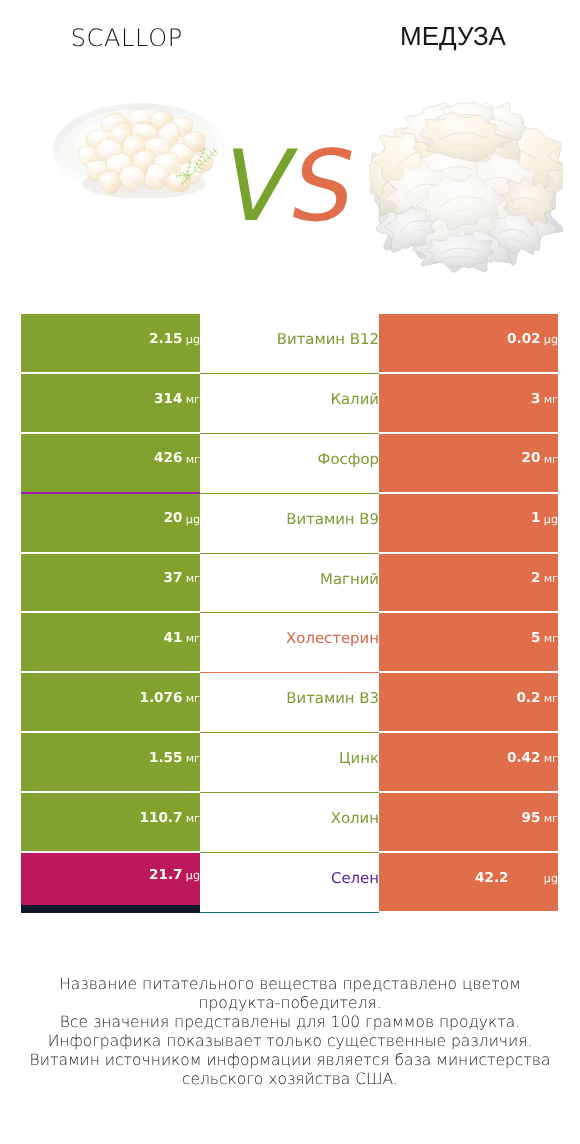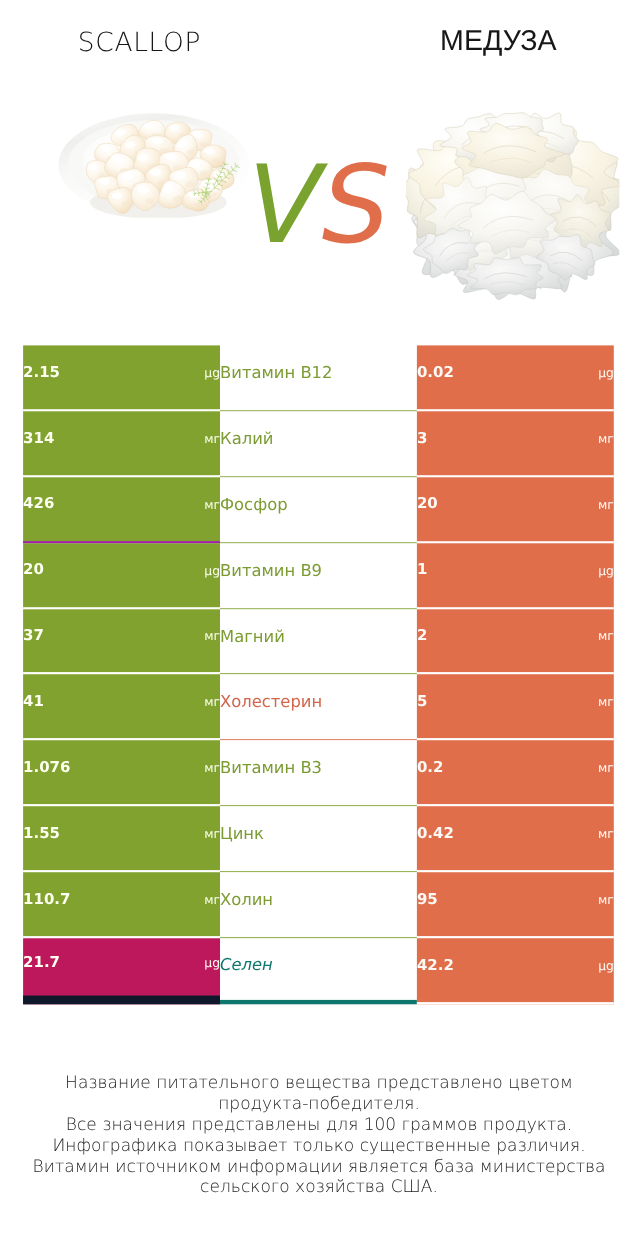--- a/index.html
+++ b/index.html
@@ -19,21 +19,21 @@
 
   
   .vs{position:absolute;left:0;top:138px;width:580px;text-align:center;font-family:"DejaVu Sans",sans-serif;font-size:98px;line-height:98px;font-weight:400;letter-spacing:0px;pointer-events:none;font-style:italic;}
   .vs span{display:inline-block;}
   .vs .v{color:#79a22e;}
   .vs .s{color:#e06e4b;}
 
   
   .table{position:absolute;left:21px;top:314px;width:537px;}
   .row{display:flex;width:537px;height:59.9px;}
-  .cell{display:flex;align-items:center;justify-content:space-between;box-sizing:border-box;line-height:1;}
+  .cell{display:flex;align-items:center;justify-content:flex-end;box-sizing:border-box;line-height:1;}
   .cell-l{width:179px;color:#fdfff0;font-weight:bold;font-size:13.6px;font-family:"DejaVu Sans",sans-serif;padding-bottom:7px;}
   .cell-m{width:179px;font-size:14.9px;background:#ffffff;font-family:"DejaVu Sans",sans-serif;padding-bottom:8px;}
   .cell-r{width:179px;color:#fffaf6;font-weight:bold;font-size:13.6px;font-family:"DejaVu Sans",sans-serif;padding-bottom:7px;}
   .unit{font-size:11.2px;font-weight:normal;margin-left:3.2px;}
 
   
   .footer{position:absolute;left:0;top:975px;width:580px;text-align:center;font-family:"DejaVu Sans",sans-serif;font-weight:200;font-size:15.5px;line-height:19px;color:#232326;}
   .footer div{white-space:nowrap;}
 </style>
 </head>
@@ -552,21 +552,21 @@
         </div>
       </div>
       <div class="row">
         <div class="cell cell-l" style="background:#81a22e;border-bottom:2px solid #fff;">
           <span>1.55</span>
           <span class="unit">мг</span>
         </div>
         <div class="cell cell-m" style="color:#7c9c33;border-bottom:1px solid #81a22e;">
           <span>Цинк</span>
         </div>
-        <div class="cell cell-r" style="background:#e06e4b;border-bottom:2px solid #fff;gap:43px;">
+        <div class="cell cell-r" style="background:#e06e4b;border-bottom:2px solid #fff;">
           <span>0.42</span>
           <span class="unit">мг</span>
         </div>
       </div>
       <div class="row">
         <div class="cell cell-l" style="background:#81a22e;border-bottom:2px solid #fff;">
           <span>110.7</span>
           <span class="unit">мг</span>
         </div>
         <div class="cell cell-m" style="color:#7c9c33;border-bottom:1px solid #81a22e;">
@@ -575,21 +575,21 @@
         <div class="cell cell-r" style="background:#e06e4b;border-bottom:2px solid #fff;">
           <span>95</span>
           <span class="unit">мг</span>
         </div>
       </div>
       <div class="row">
         <div class="cell cell-l" style="background:#be185d;border-bottom:8px solid #0f172a;">
           <span>21.7</span>
           <span class="unit">µg</span>
         </div>
-        <div class="cell cell-m" style="color:#0f766e;border-bottom:4px solid #0f766e;font-style:italic;">
+        <div class="cell cell-m" style="color:#4c1d95;border-bottom:1px solid #0f766e;">
           <span>Селен</span>
         </div>
         <div class="cell cell-r" style="background:#e06e4b;border-bottom:2px solid #fff;gap:32px;">
           <span>42.2</span>
           <span class="unit">µg</span>
         </div>
       </div>
     </div>
 
   <div class="footer" id="footer">

